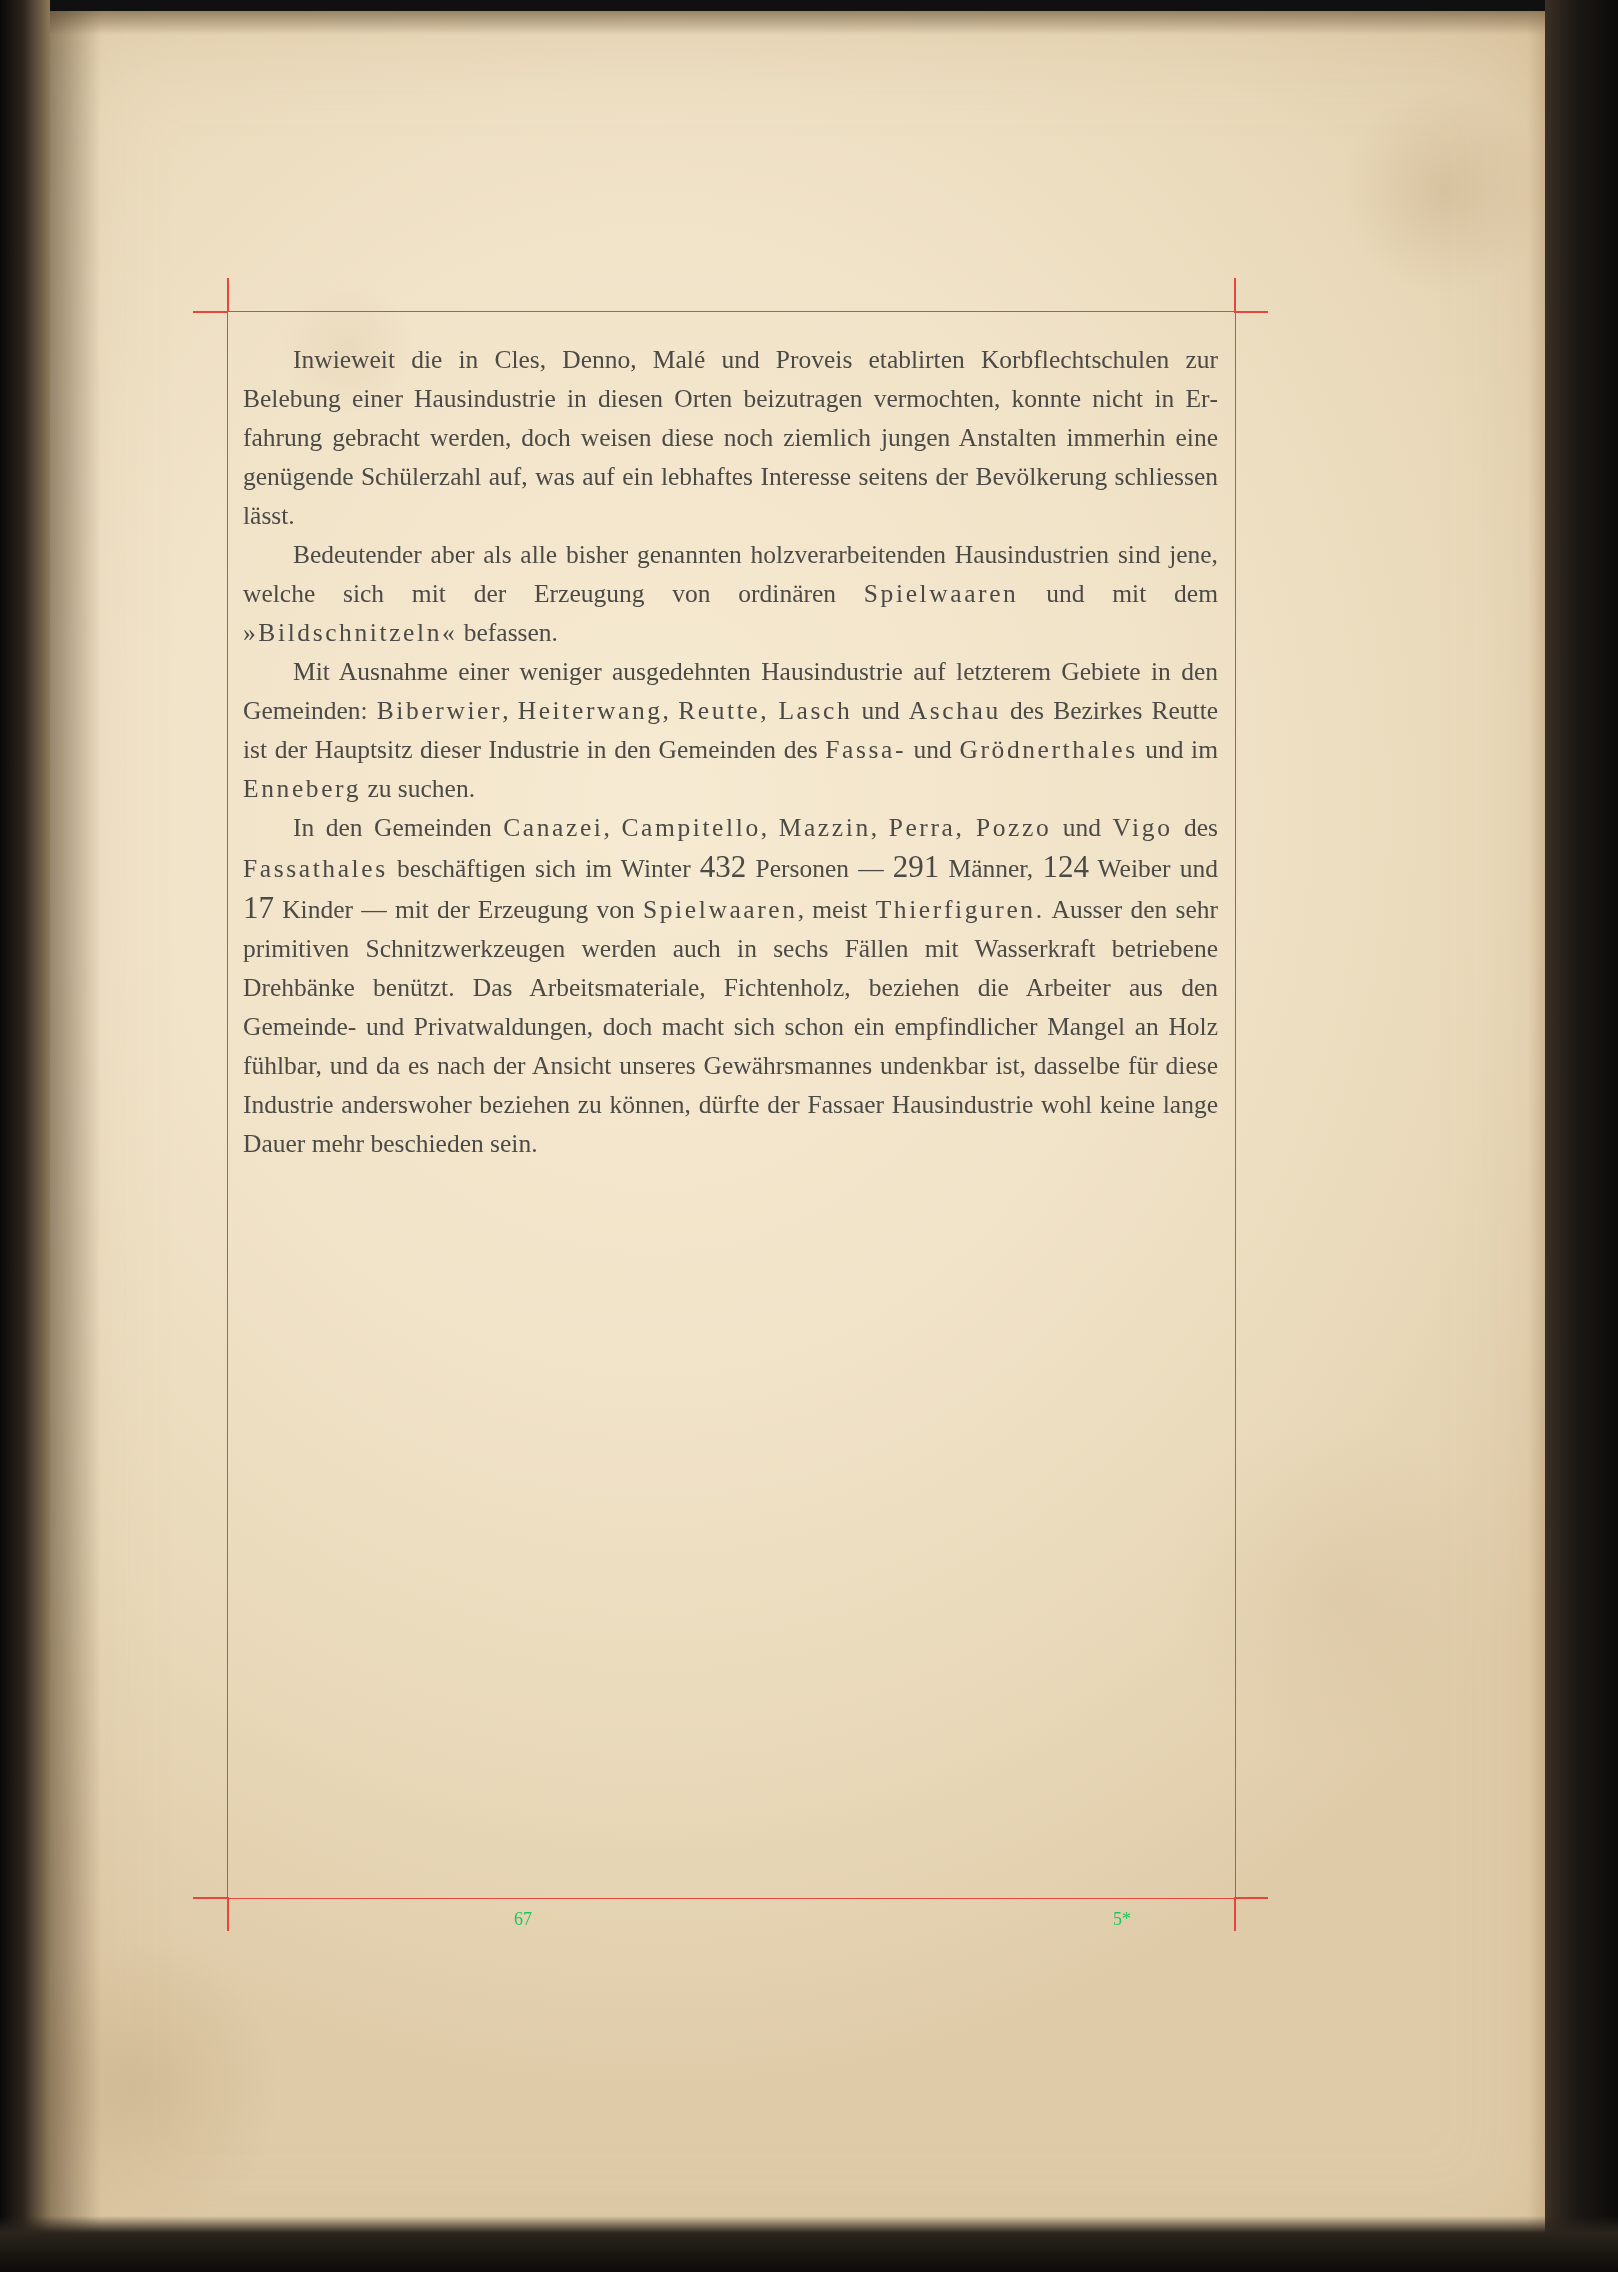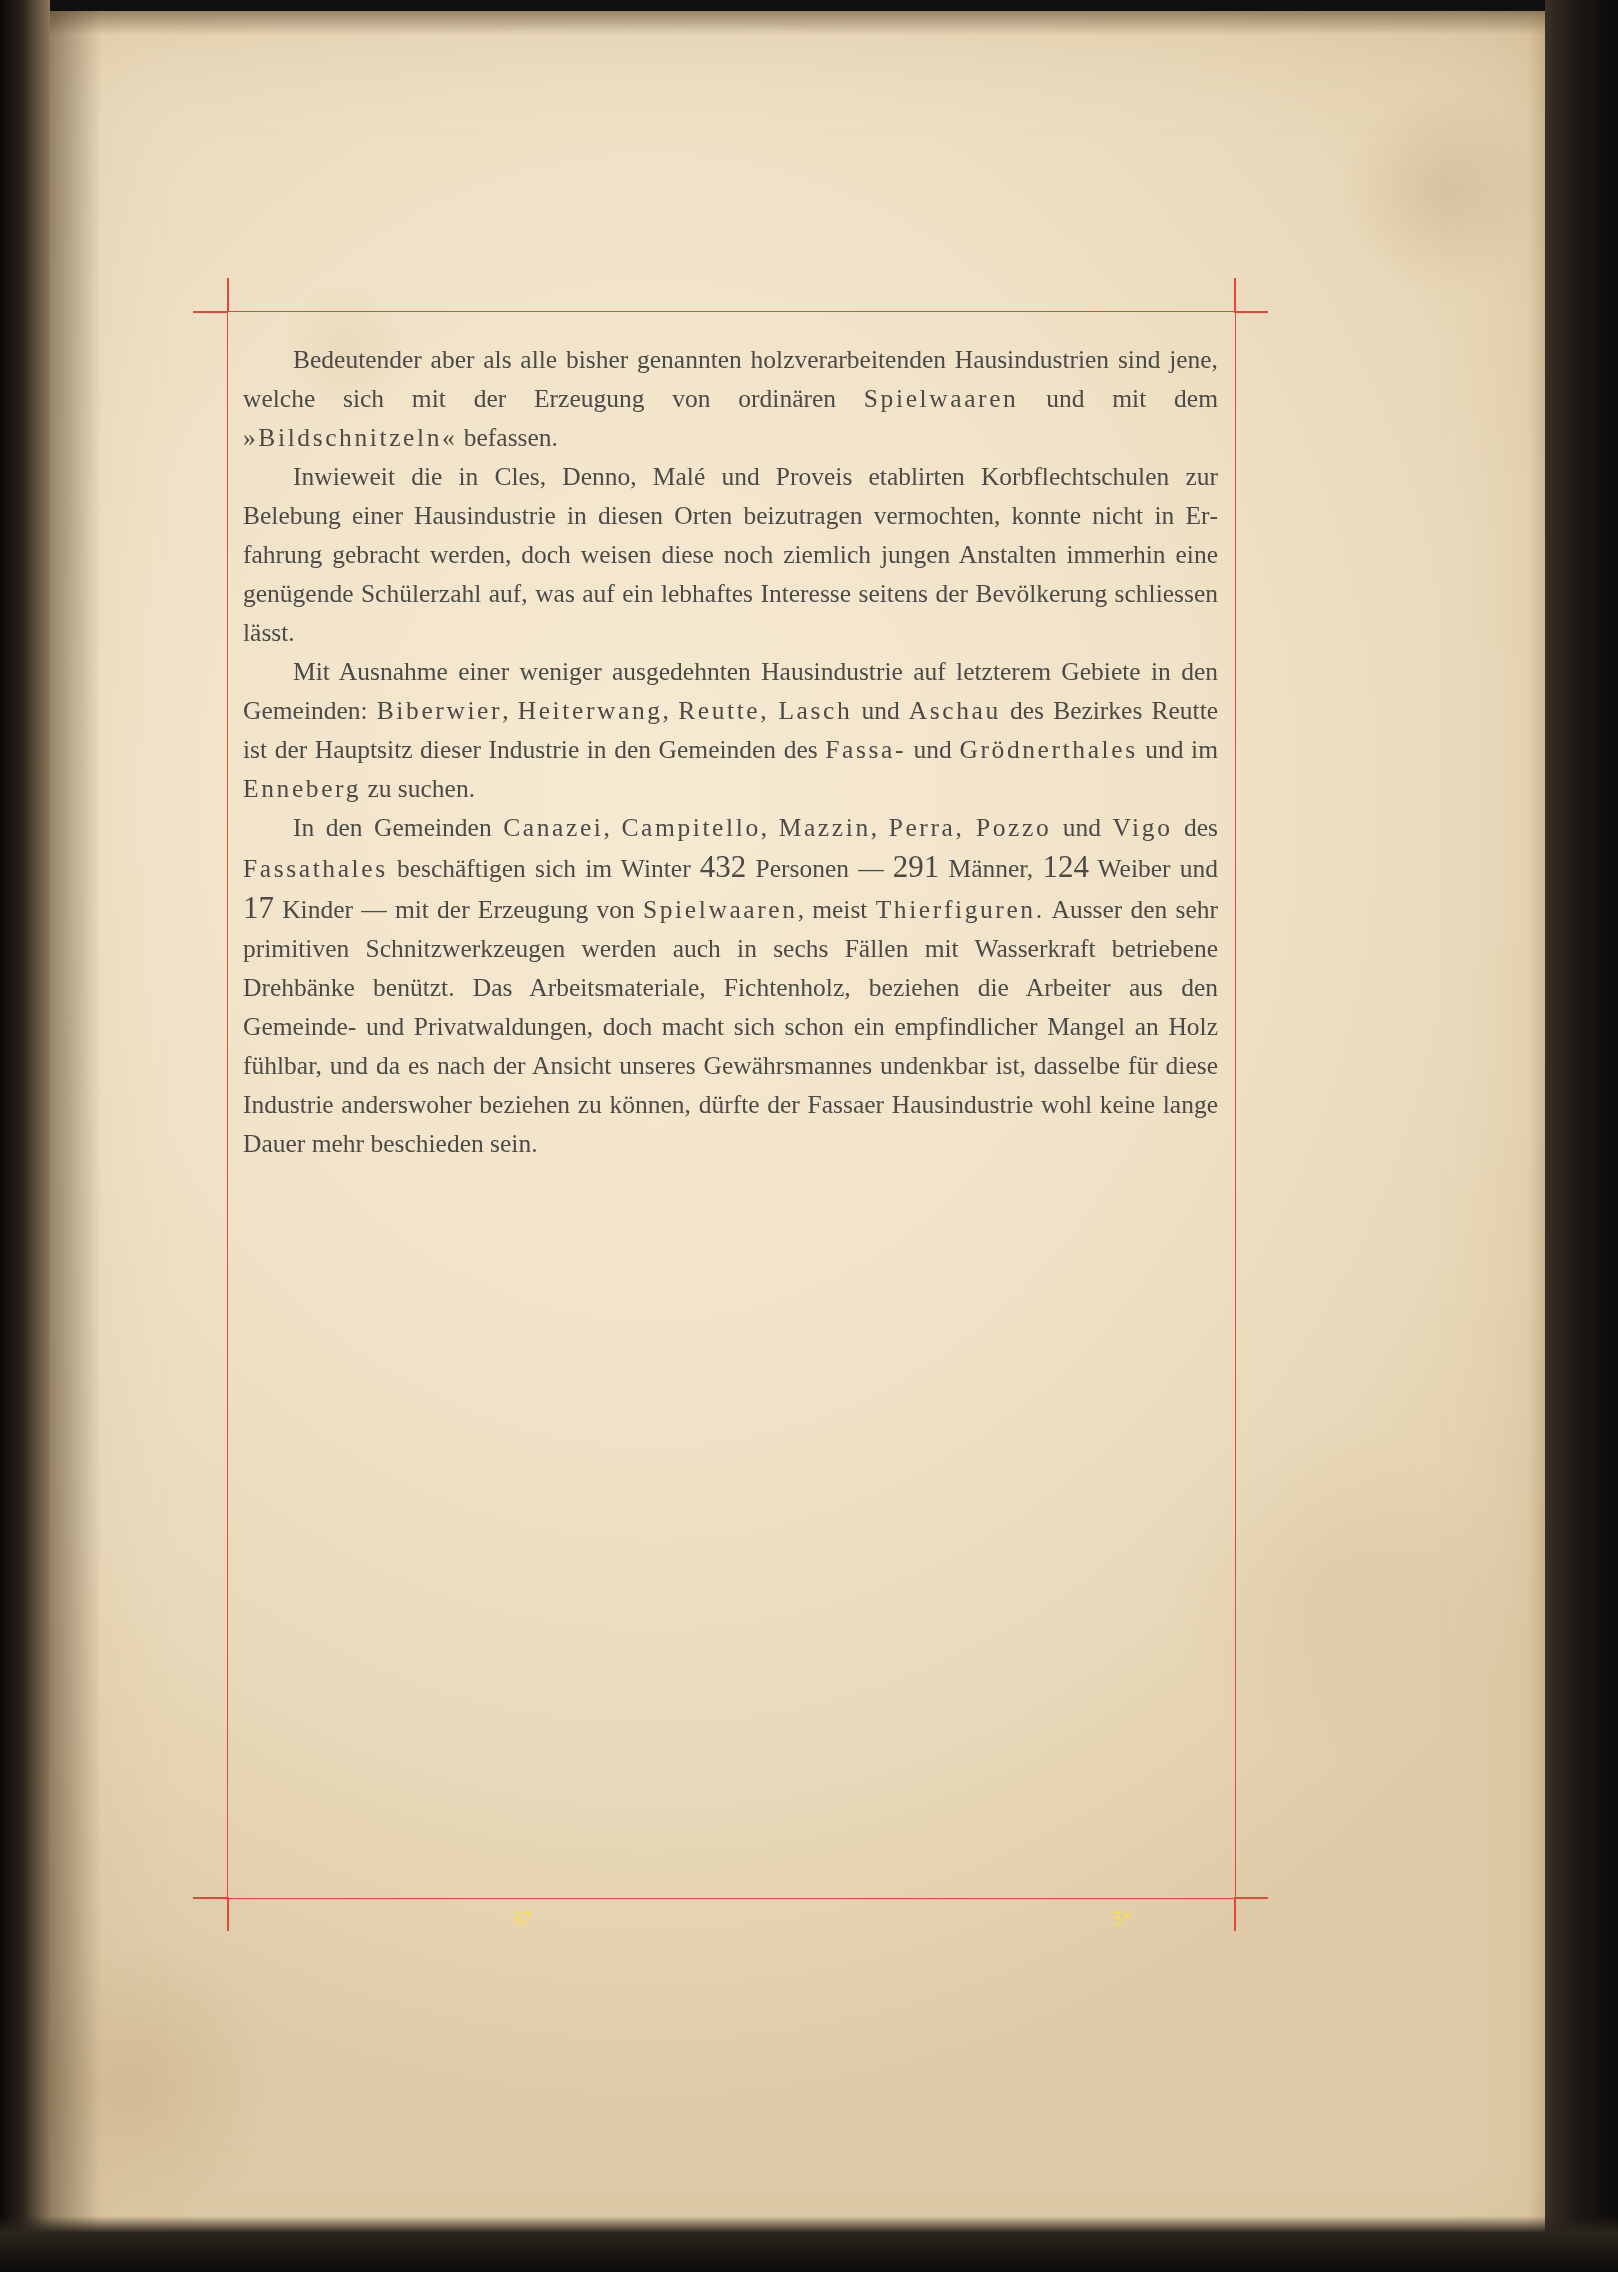--- a/index.html
+++ b/index.html
@@ -137,21 +137,21 @@
   .num { font-size: 31px; }
 
   
   .footer {
     position: absolute;
     left: 227px;
     top: 1909px;
     width: 1007px;
     height: 32px;
     z-index: 4;
-    color: #fde047;
+    color: #22c55e;
     font-size: 18px;
   }
   .folio {
     position: absolute;
     left: 287px;
     top: 0;
   }
   .signature {
     position: absolute;
     left: 886px;
@@ -177,22 +177,22 @@
   <div class="tick v" style="left:227px; top:278px;"></div>
   <div class="tick h" style="left:193px; top:311px;"></div>
   <div class="tick v" style="left:1234px; top:278px;"></div>
   <div class="tick h" style="left:1234px; top:311px;"></div>
   <div class="tick v" style="left:227px; top:1897px;"></div>
   <div class="tick h" style="left:193px; top:1897px;"></div>
   <div class="tick v" style="left:1234px; top:1897px;"></div>
   <div class="tick h" style="left:1234px; top:1897px;"></div>
 
   <div class="textblock">
+    <p>Inwieweit die in Cles, Denno, Malé und Proveis eta­blirten Korbflechtschulen zur Belebung einer Hausindustrie in diesen Orten beizutragen vermochten, konnte nicht in Er­fahrung gebracht werden, doch weisen diese noch ziemlich jungen Anstalten immerhin eine genügende Schülerzahl auf, was auf ein lebhaftes Interesse seitens der Bevölkerung schliessen lässt.</p>
     <p>Bedeutender aber als alle bisher genannten holzver­arbeitenden Hausindustrien sind jene, welche sich mit der Erzeugung von ordinären <span class="sp">Spielwaaren</span> und mit dem <span class="sp">»Bildschnitzeln«</span> befassen.</p>
-    <p>Inwieweit die in Cles, Denno, Malé und Proveis eta­blirten Korbflechtschulen zur Belebung einer Hausindustrie in diesen Orten beizutragen vermochten, konnte nicht in Er­fahrung gebracht werden, doch weisen diese noch ziemlich jungen Anstalten immerhin eine genügende Schülerzahl auf, was auf ein lebhaftes Interesse seitens der Bevölkerung schliessen lässt.</p>
     <p>Mit Ausnahme einer weniger ausgedehnten Haus­industrie auf letzterem Gebiete in den Gemeinden: <span class="sp">Biber­wier</span>, <span class="sp">Heiterwang</span>, <span class="sp">Reutte,</span> <span class="sp">Lasch</span> und <span class="sp">Aschau</span> des Be­zirkes Reutte ist der Hauptsitz dieser Industrie in den Ge­meinden des <span class="sp">Fassa-</span> und <span class="sp">Grödnerthales</span> und im <span class="sp">Enne­berg</span> zu suchen.</p>
     <p>In den Gemeinden <span class="sp">Canazei</span>, <span class="sp">Campitello</span>, <span class="sp">Mazzin</span>, <span class="sp">Perra,</span> <span class="sp">Pozzo</span> und <span class="sp">Vigo</span> des <span class="sp">Fassathales</span> beschäftigen sich im Winter <span class="num">432</span> Personen — <span class="num">291</span> Männer, <span class="num">124</span> Weiber und <span class="num">17</span> Kinder — mit der Erzeugung von <span class="sp">Spielwaaren</span>, meist <span class="sp">Thierfiguren.</span> Ausser den sehr primitiven Schnitzwerk­zeugen werden auch in sechs Fällen mit Wasserkraft betrie­bene Drehbänke benützt. Das Arbeitsmateriale, Fichten­holz, beziehen die Arbeiter aus den Gemeinde- und Privat­waldungen, doch macht sich schon ein empfindlicher Mangel an Holz fühlbar, und da es nach der Ansicht unseres Ge­währsmannes undenkbar ist, dasselbe für diese Industrie anderswoher beziehen zu können, dürfte der Fassaer Haus­industrie wohl keine lange Dauer mehr beschieden sein.</p>
   </div>
 
   <div class="footer">
     <span class="folio">67</span>
     <span class="signature">5*</span>
   </div>
 
 </div>

